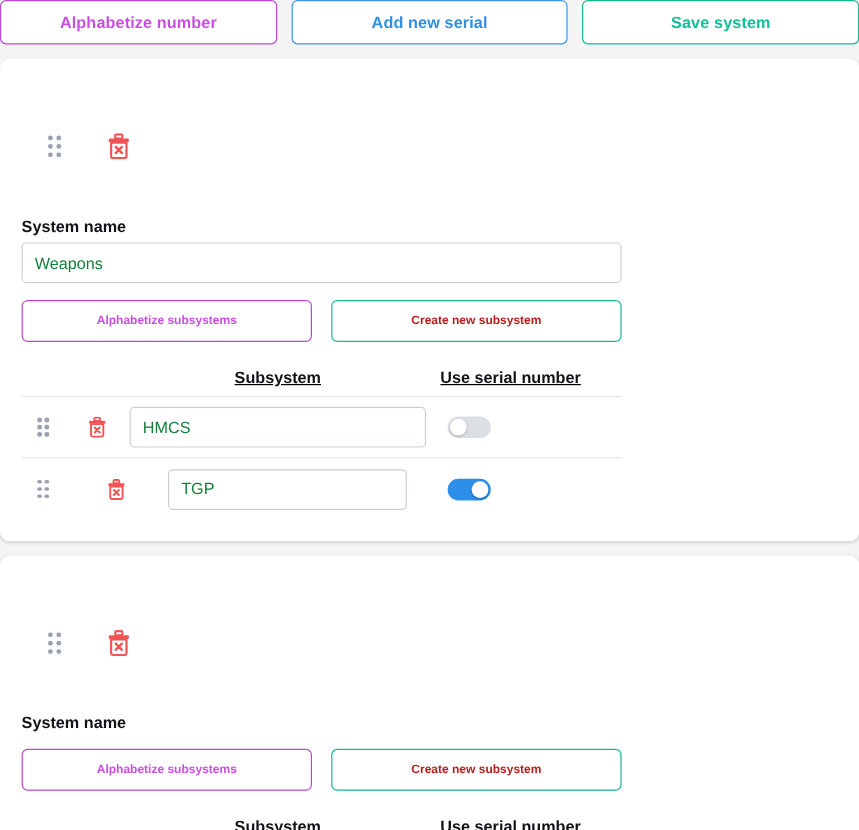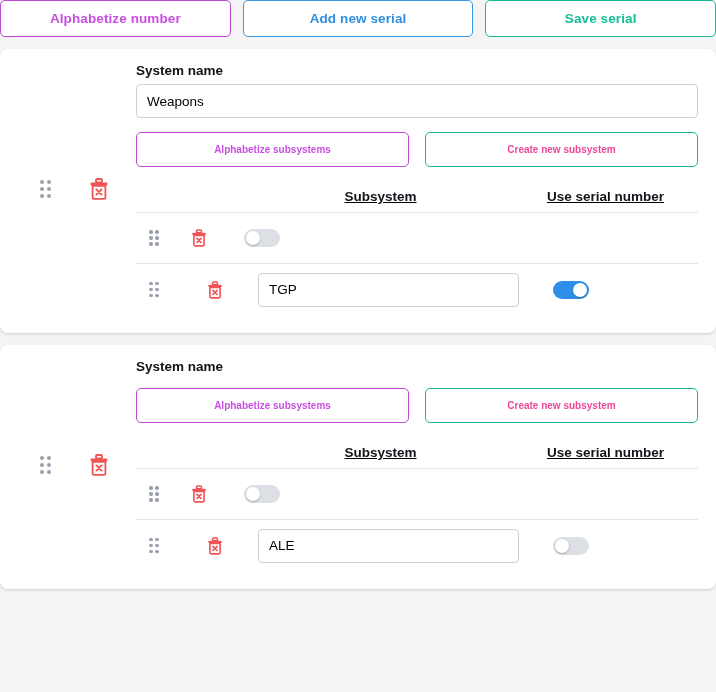--- a/index.html
+++ b/index.html
@@ -40,21 +40,22 @@
 
   
   .card {
     position: relative;
     background: #ffffff;
     border-radius: 8px;
     box-shadow: 0 1px 3px rgba(0,0,0,.10), 0 1px 2px rgba(0,0,0,.06);
     margin-top: 12px;
     padding: 14px 18px 18px 18px;
     display: flex;
-    align-items: flex-end;
+    align-items: flex-start;
+    flex-direction: column;
   }
   .card-gutter {
     width: 118px;
     flex: 0 0 118px;
     align-self: stretch;
     position: relative;
   }
   .gutter-controls {
     position: absolute;
     top: 50%;
@@ -106,21 +107,21 @@
     display: block;
   }
   .text-input {
     width: 100%;
     height: 34px;
     border: 1px solid #ccd0d6;
     border-radius: 4px;
     background: #fff;
     font-size: 13.5px;
     font-family: "Liberation Sans", sans-serif;
-    color: #000000;
+    color: #15803d;
     padding: 0 10px;
     outline: none;
   }
 
   
   .sub-actions {
     display: flex;
     gap: 16px;
     margin-top: 14px;
   }
@@ -131,21 +132,21 @@
     background: #fff;
     display: flex;
     align-items: center;
     justify-content: center;
     font-size: 10px;
     font-weight: bold;
     cursor: pointer;
     user-select: none;
   }
   .sub-btn.purple { border: 1px solid #bb48cf; color: #c94fe0; }
-  .sub-btn.teal   { border: 1px solid #16b894; color: #ec4899; }
+  .sub-btn.teal   { border: 1px solid #16b894; color: #b91c1c; }
 
   
   .sub-table { width: 100%; margin-top: 22px; }
   .sub-head {
     display: flex;
     align-items: flex-end;
     padding-bottom: 8px;
     border-bottom: 1px solid #e6e7ea;
     text-decoration: underline;
   }
@@ -195,21 +196,21 @@
   }
   .toggle.on { background: #2d8fe8; }
   .toggle.on .knob { left: 20px; }
 </style>
 </head>
 <body>
 
 <div class="toolbar">
   <div class="tb-btn purple">Alphabetize number</div>
   <div class="tb-btn blue">Add new serial</div>
-  <div class="tb-btn teal">Save serial</div>
+  <div class="tb-btn teal">Save system</div>
 </div>
 
 <div id="cards-root">
   <div class="card">
     <div class="card-gutter">
       <div class="gutter-controls">
         <div class="drag-handle">
           <span></span>
             <span></span>
             <span></span>
@@ -263,20 +264,23 @@
     <div class="col-trash">
       <button class="trash-btn">
         <svg width="16" height="18" viewBox="0 0 20 22">
           <rect x="7" y="1" width="6" height="3.4" rx="1" fill="none" stroke="#f05454" stroke-width="2"></rect>
           <rect x="1.6" y="4.4" width="16.8" height="3" rx="1" fill="#f05454"></rect>
           <path d="M3.6 7.8 h12.8 v11.4 a1.6 1.6 0 0 1 -1.6 1.6 H5.2 a1.6 1.6 0 0 1 -1.6 -1.6 Z" fill="none" stroke="#f05454" stroke-width="2"></path>
           <path d="M7.4 11.4 l5.2 5.2 M12.6 11.4 l-5.2 5.2" stroke="#f05454" stroke-width="2.1" stroke-linecap="round"></path>
         </svg>
       </button>
     </div>
+    <div class="col-name">
+      <input class="text-input" type="text" value="HMCS" style="">
+    </div>
     <div class="col-serial">
       <div class="toggle" aria-checked="false">
         <div class="knob"></div>
       </div>
     </div>
   </div>
 
   <div class="sub-row">
     <div class="col-handle">
       <div class="drag-handle small">

